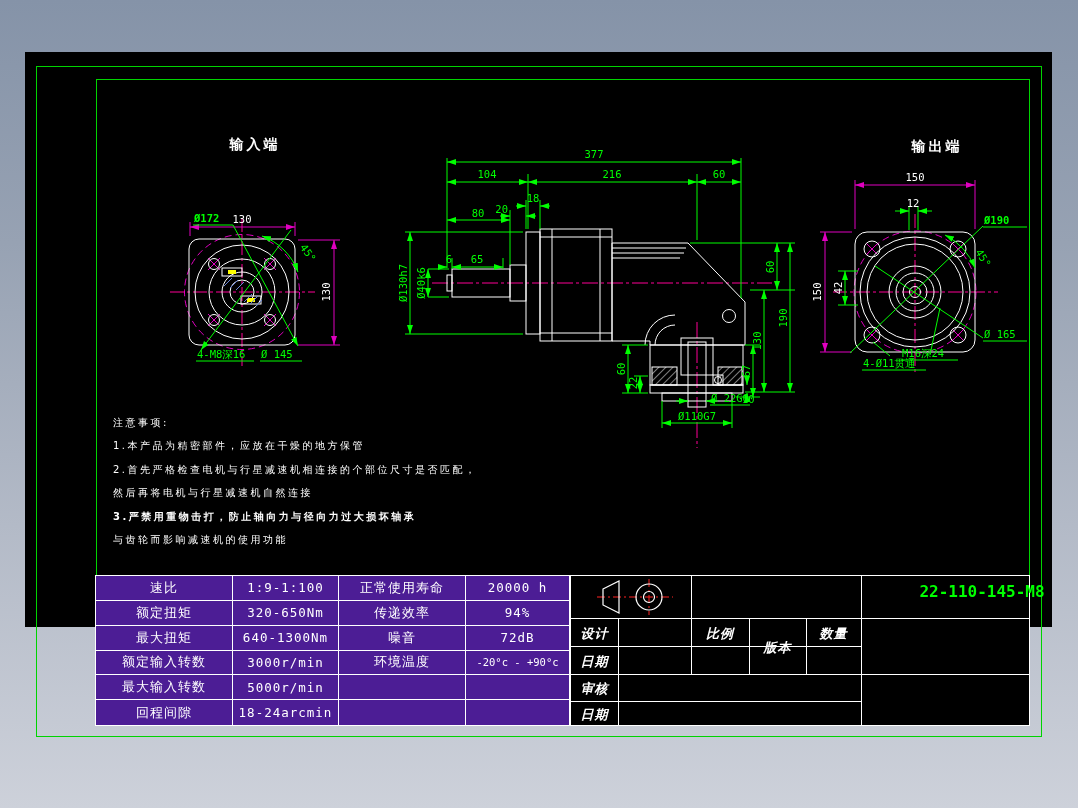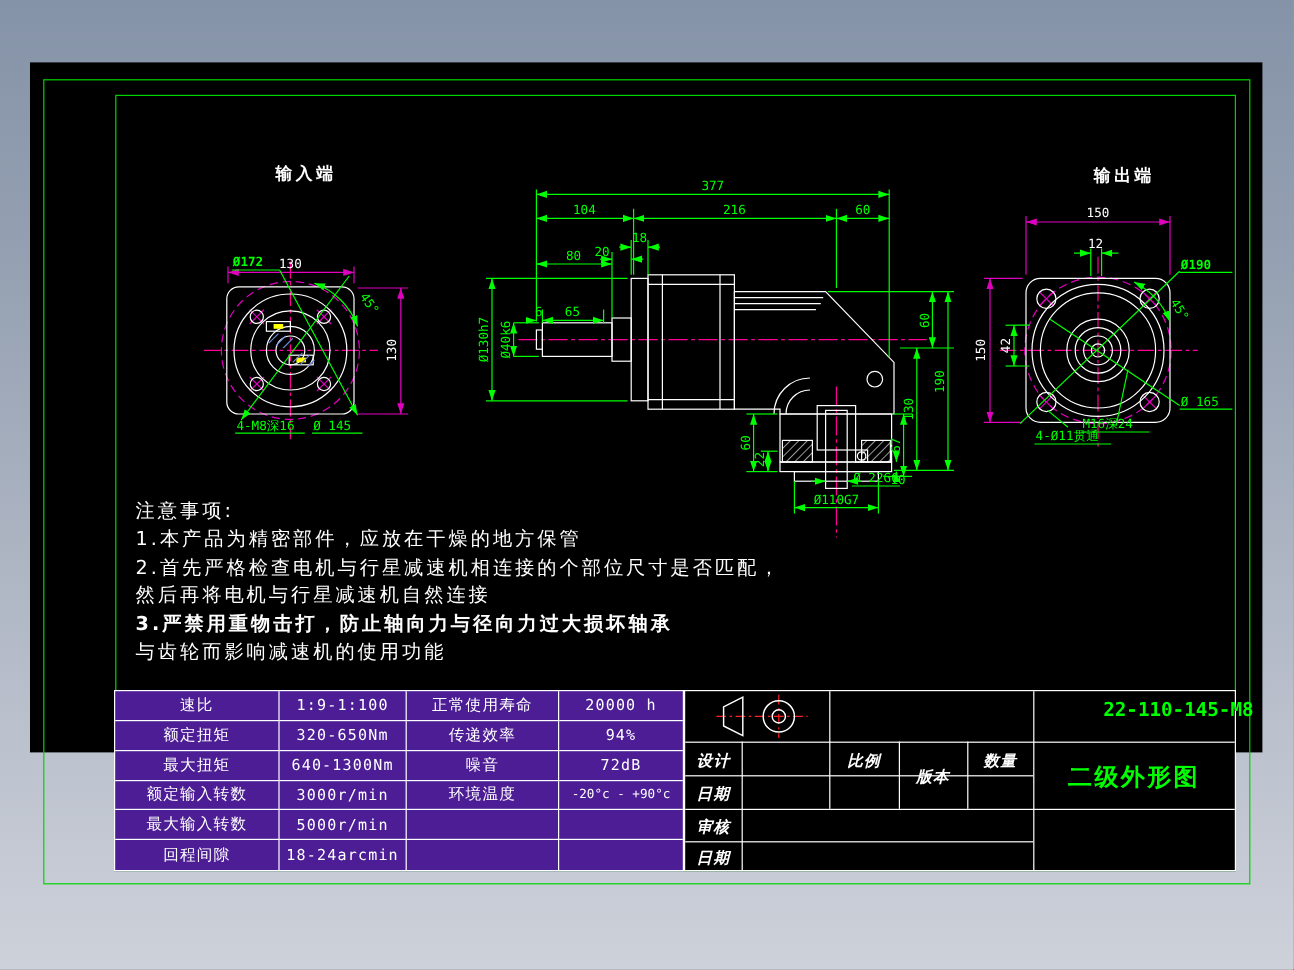--- a/index.html
+++ b/index.html
@@ -9,21 +9,21 @@
     font-family:"DejaVu Sans", "Liberation Sans", sans-serif;
   }
   .sheet{position:absolute;left:25px;top:52px;width:1027px;height:575px;background:#000;}
   .frame{position:absolute;border:1px solid #00d400;}
   .outer-frame{left:11px;top:14px;width:1004px;height:669px;}
   .inner-frame{left:71px;top:27px;width:932px;height:645px;}
   svg text{font-family:"DejaVu Sans Mono","DejaVu Sans",monospace;}
   .tg{fill:#00ff00;font-size:10.5px;}
   .tw{fill:#ffffff;font-size:10.5px;}
   .view-title{position:absolute;color:#fff;font-size:14px;font-weight:bold;letter-spacing:3px;text-align:center;width:110px;}
-  .note-line{position:absolute;left:88px;color:#fff;font-size:16px;letter-spacing:2.5px;white-space:nowrap;}
+  .note-line{position:absolute;left:88px;color:#fff;font-size:10px;letter-spacing:2.5px;white-space:nowrap;}
   
   .spec{position:absolute;left:70px;top:523px;width:475px;height:151px;background:#4c1d95;border:1px solid #fff;box-sizing:border-box;display:grid;grid-template-columns:137px 106px 127px 103px;grid-template-rows:repeat(6,1fr);}
   .sc{border-right:1px solid #fff;border-bottom:1px solid #fff;display:flex;align-items:center;justify-content:center;color:#fff;overflow:hidden;white-space:nowrap;}
   .sc.lab{font-size:13px;letter-spacing:1px;}
   .sc.val{font-size:12.5px;font-family:"DejaVu Sans Mono",monospace;letter-spacing:1px;}
   .sc.small{font-size:10.5px;letter-spacing:0;}
   .sc.nr{border-right:none;}
   .sc.nb{border-bottom:none;}
   
   .tblock{position:absolute;left:545px;top:523px;width:460px;height:151px;background:#000;border:1px solid #fff;box-sizing:border-box;}
@@ -355,15 +355,14 @@
 
     <div class="tlabel" style="left:0;top:49px;width:47px;">设计</div>
     <div class="tlabel" style="left:0;top:77px;width:47px;">日期</div>
     <div class="tlabel" style="left:0;top:104px;width:47px;">审核</div>
     <div class="tlabel" style="left:0;top:130px;width:47px;">日期</div>
     <div class="tlabel" style="left:120px;top:49px;width:58px;">比例</div>
     <div class="tlabel" style="left:178px;top:63px;width:57px;">版本</div>
     <div class="tlabel" style="left:235px;top:49px;width:55px;">数量</div>
 
     <div class="tval" style="left:290px;top:6px;width:168px;font-size:16px;padding-left:37px;">22-110-145-M8</div>
-    <div class="tval" style="left:290px;top:58px;width:168px;font-size:20px;letter-spacing:2px;font-family:'DejaVu Sans',sans-serif;">二级外形图</div>
   </div>
 </div>
 
 </body></html>

